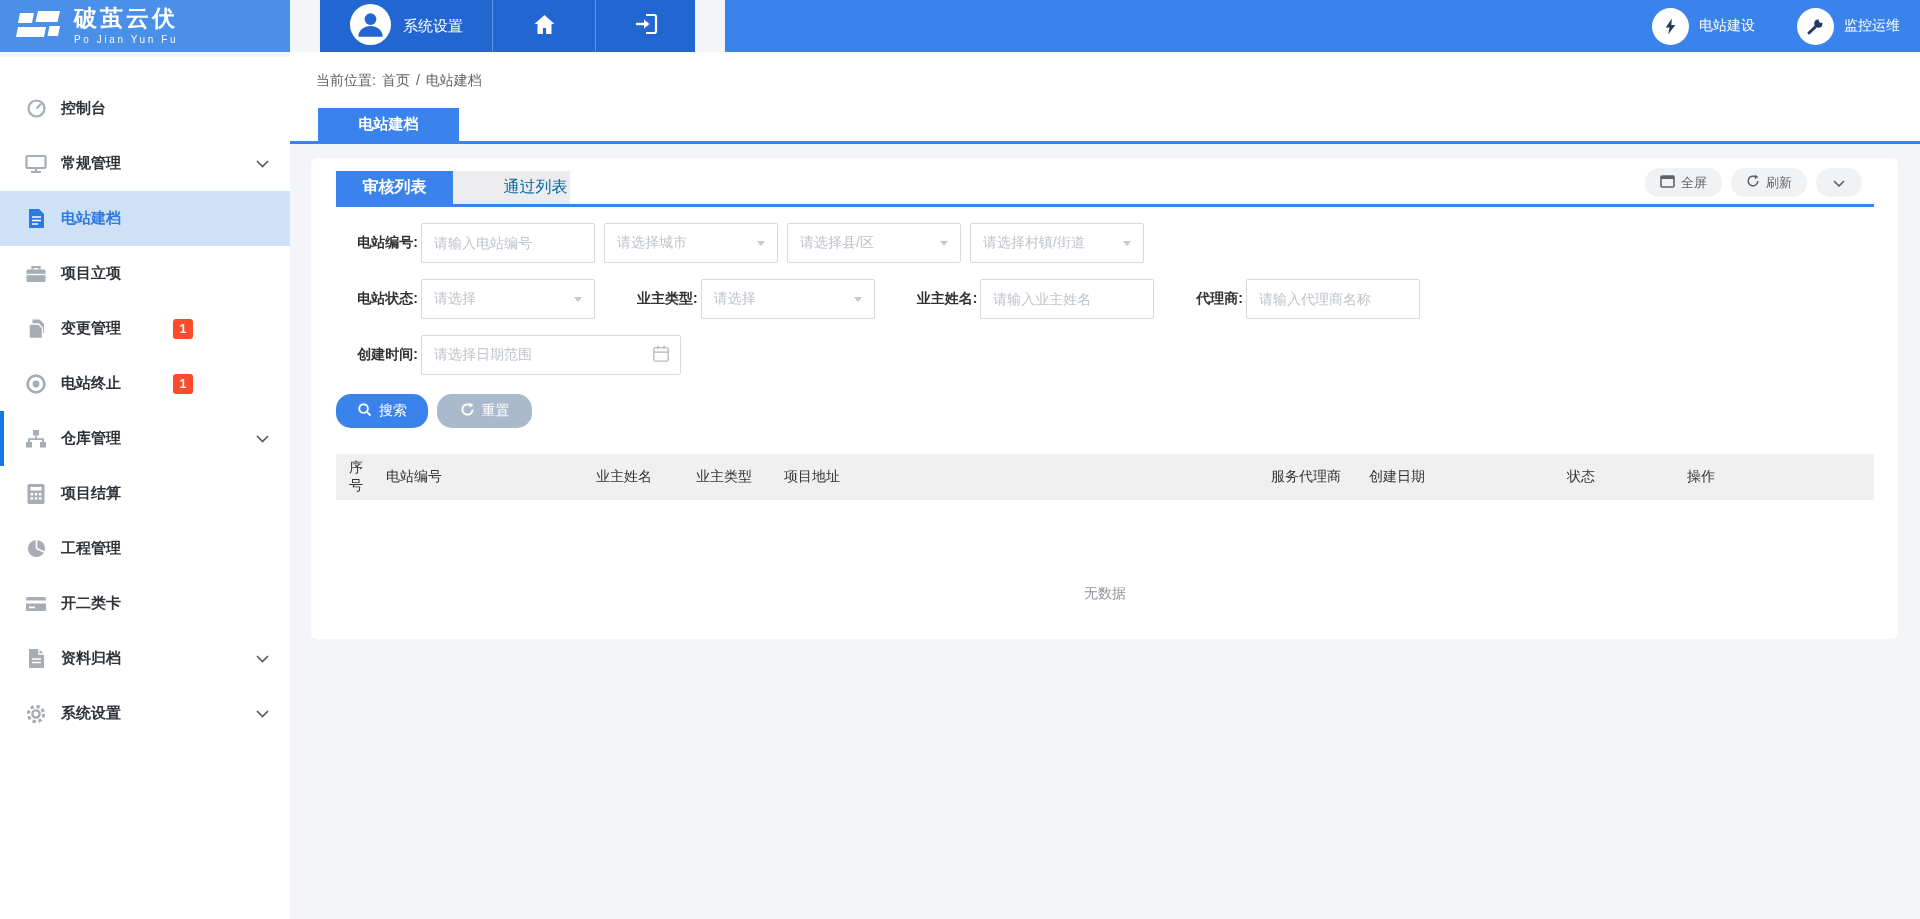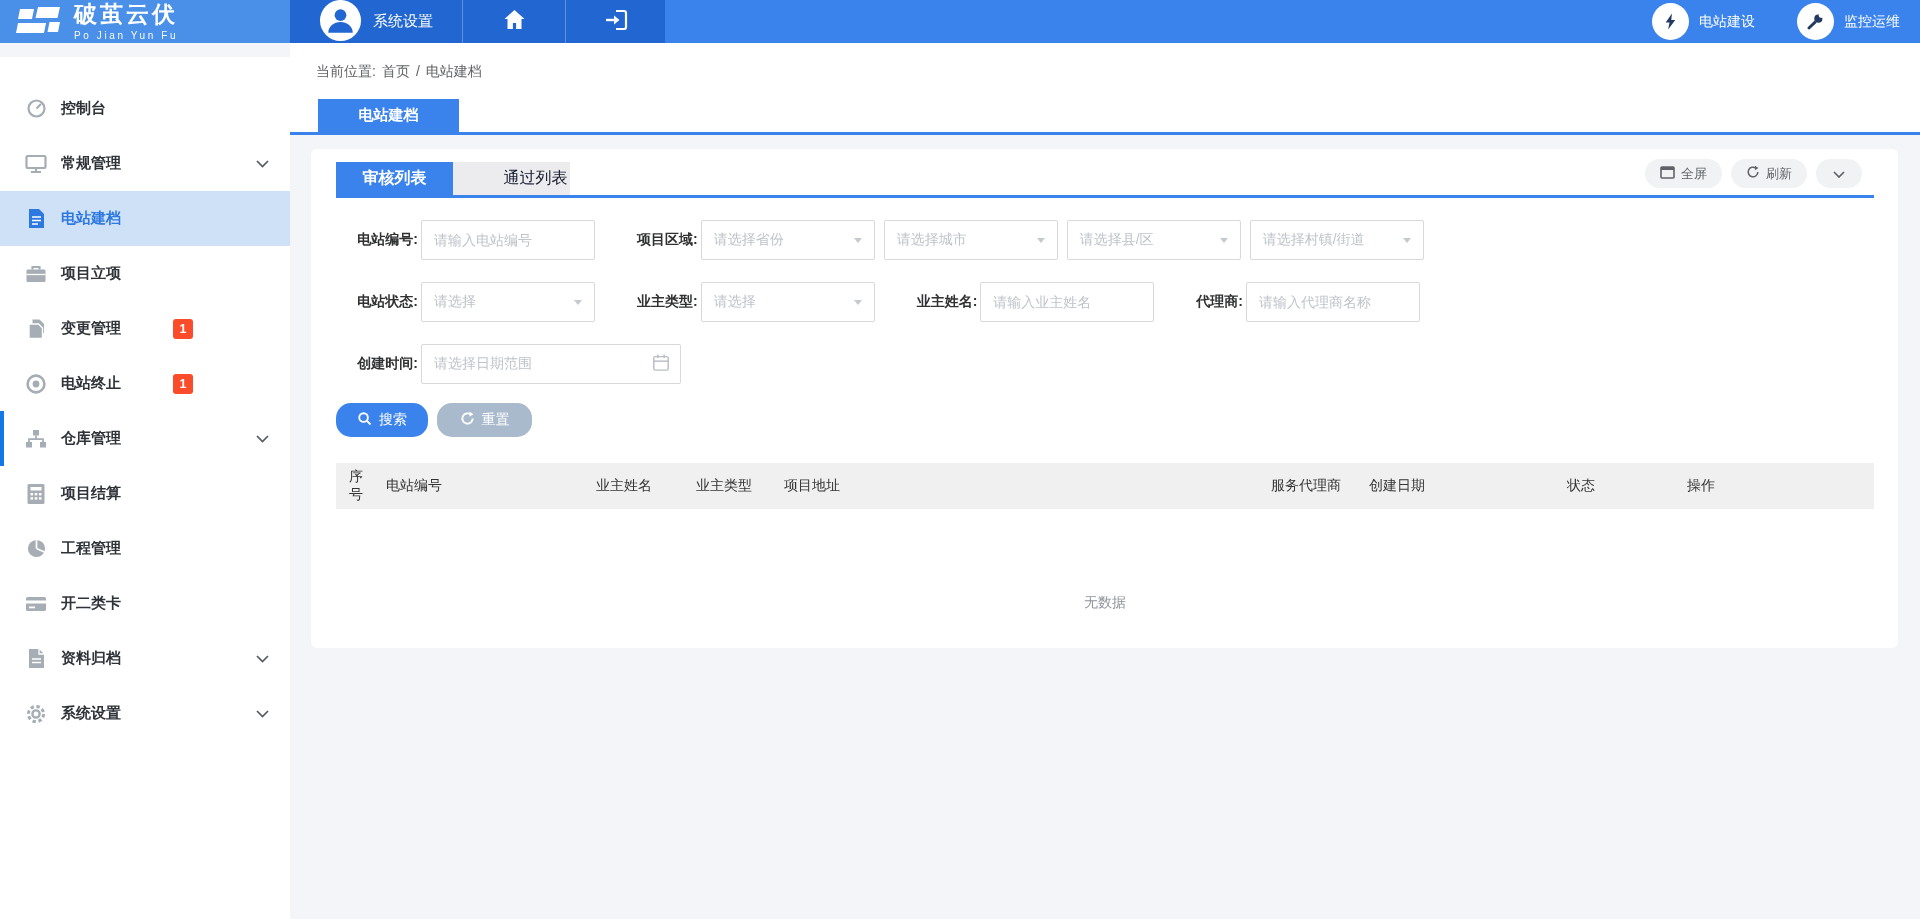--- a/index.html
+++ b/index.html
@@ -1,20 +1,20 @@
 <!DOCTYPE html>
 <html><head>
 <meta charset="utf-8">
 <style>
   * { margin:0; padding:0; box-sizing:border-box; }
   html,body { width:1920px; height:919px; overflow:hidden;
     font-family:"Liberation Sans","DejaVu Sans",sans-serif; background:#f3f5f8; }
 
   
-  .hdr { height:43px; display:flex; position:relative; z-index:5; }
+  .hdr { height:52px; display:flex; position:relative; z-index:5;gap:30px; }
   .hdr-logo { width:290px; background:#4a90e8; display:flex; align-items:center;
     padding-left:16px; gap:12px; color:#fff; flex:none; }
   .logo-title { font-size:23px; font-weight:bold; letter-spacing:3px; line-height:1; }
   .logo-sub { font-size:10px; letter-spacing:2.6px; margin-top:4px; opacity:.95; }
   .hdr-nav { display:flex; background:#2267d1; flex:none; }
   .hsec { display:flex; align-items:center; justify-content:center; cursor:pointer; }
   .hsec + .hsec { border-left:1px solid rgba(255,255,255,.28); }
   .hsec-user { width:172px; gap:11px; color:#fff; font-size:15px; }
   .hsec-home { width:103px; }
   .hsec-exit { width:100px; }
@@ -49,27 +49,27 @@
     background:#3a82ec; color:#fff; font-size:15px; font-weight:600;
     display:flex; align-items:center; justify-content:center; cursor:pointer; }
 
   .panel { margin:14px 22px 0 21px; background:#fff; border-radius:6px;
     padding:0 24px 26px 25px; min-height:430px; position:relative; }
   .tabbar { position:relative; height:49px; border-bottom:3px solid #3a82ec;
     display:flex; align-items:flex-end; }
   .ptab { width:117px; height:33px; display:flex; align-items:center;
     justify-content:center; font-size:16px; cursor:pointer; }
   .ptab.active { background:#3a82ec; color:#fff; font-weight:600; }
-  .ptab.inactive { background:#ececee; color:#0f172a;padding-left:48px; }
+  .ptab.inactive { background:#ececee; color:#0369a1;padding-left:48px; }
   .actions { position:absolute; right:12px; top:10px; display:flex; gap:9px; }
   .pill { height:29px; border:none; border-radius:15px; background:#f1f2f4;
     color:#5f6368; font-size:13px; display:flex; align-items:center; gap:6px;
     padding:0 15px; cursor:pointer; font-family:inherit; }
 
-  .frow { display:flex; align-items:flex-end; margin-top:22px; height:40px; }
+  .frow { display:flex; align-items:flex-end; margin-top:16px; height:40px; }
   .field { display:flex; align-items:center; }
   .field.labeled:not(:first-child) { margin-left:42px; }
   .field.chain { margin-left:9px; }
   .frow .field:first-child .flabel { width:82px; text-align:right; }
   .flabel { font-size:14px; color:#303133; font-weight:600; white-space:nowrap; margin-right:3px; }
   .fbox { width:174px; height:40px; border:1px solid #d9d9d9; border-radius:2px; background:#fff; }
   input.fbox { padding:0 12px; font-size:14px; color:#333; outline:none; font-family:inherit; }
   input.fbox::placeholder { color:#bfc3ca; }
   .fselect { display:flex; align-items:center; justify-content:space-between;
     padding:0 12px; cursor:pointer; }
@@ -360,27 +360,20 @@
         </button>
       </div>
     </div>
 
     <div id="filter-rows">
         <div class="frow">
           <div class="field labeled">
             <span class="flabel">电站编号:</span>
             <input class="fbox" type="text" placeholder="请输入电站编号" style="">
           </div>
-          <div class="field labeled">
-            <span class="flabel">项目区域:</span>
-            <div class="fbox fselect">
-              <span class="ph">请选择省份</span>
-              <span class="caret"></span>
-            </div>
-          </div>
           <div class="field chain">
             <div class="fbox fselect">
               <span class="ph">请选择城市</span>
               <span class="caret"></span>
             </div>
           </div>
           <div class="field chain">
             <div class="fbox fselect">
               <span class="ph">请选择县/区</span>
               <span class="caret"></span>

